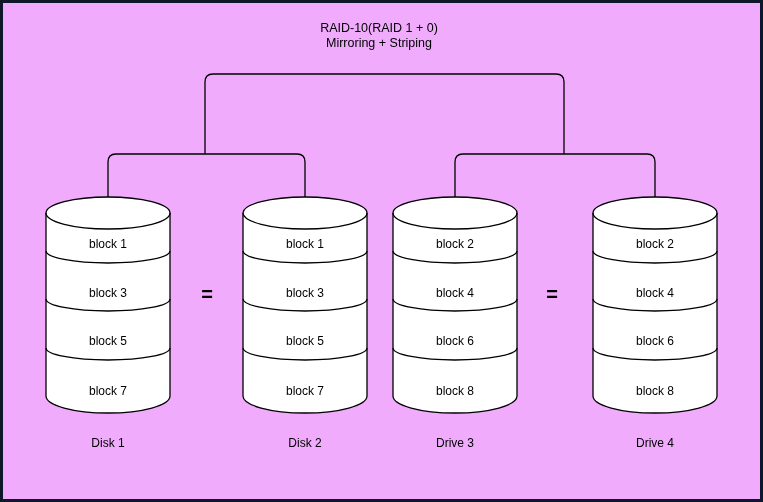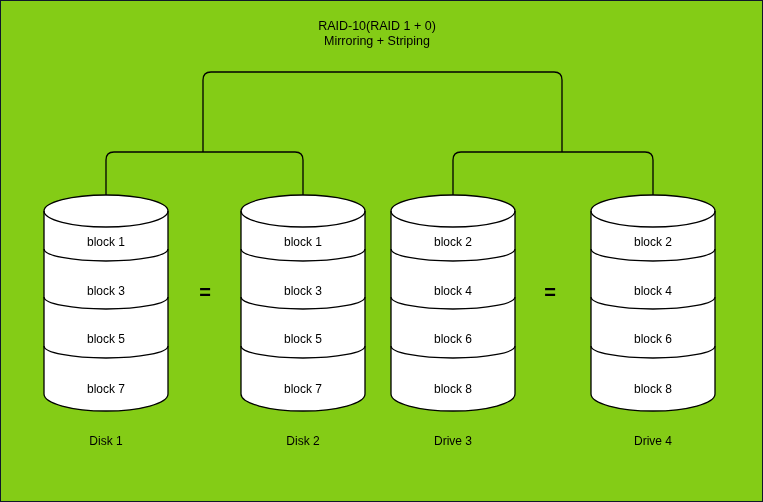--- a/index.html
+++ b/index.html
@@ -6,22 +6,22 @@
     margin: 0;
     padding: 0;
     background: #ffffff;
     font-family: "Liberation Sans", sans-serif;
   }
   .canvas {
     position: relative;
     width: 763px;
     height: 502px;
     box-sizing: border-box;
-    border: 1px solid #0f172a;
-    background: #84cc16;
+    border: 3px solid #0f172a;
+    background: #f0abfc;
     overflow: hidden;
   }
   svg { display: block; }
   .stroke-line {
     fill: none;
     stroke: #000000;
     stroke-width: 1.3;
   }
   .cyl-body {
     fill: #ffffff;

